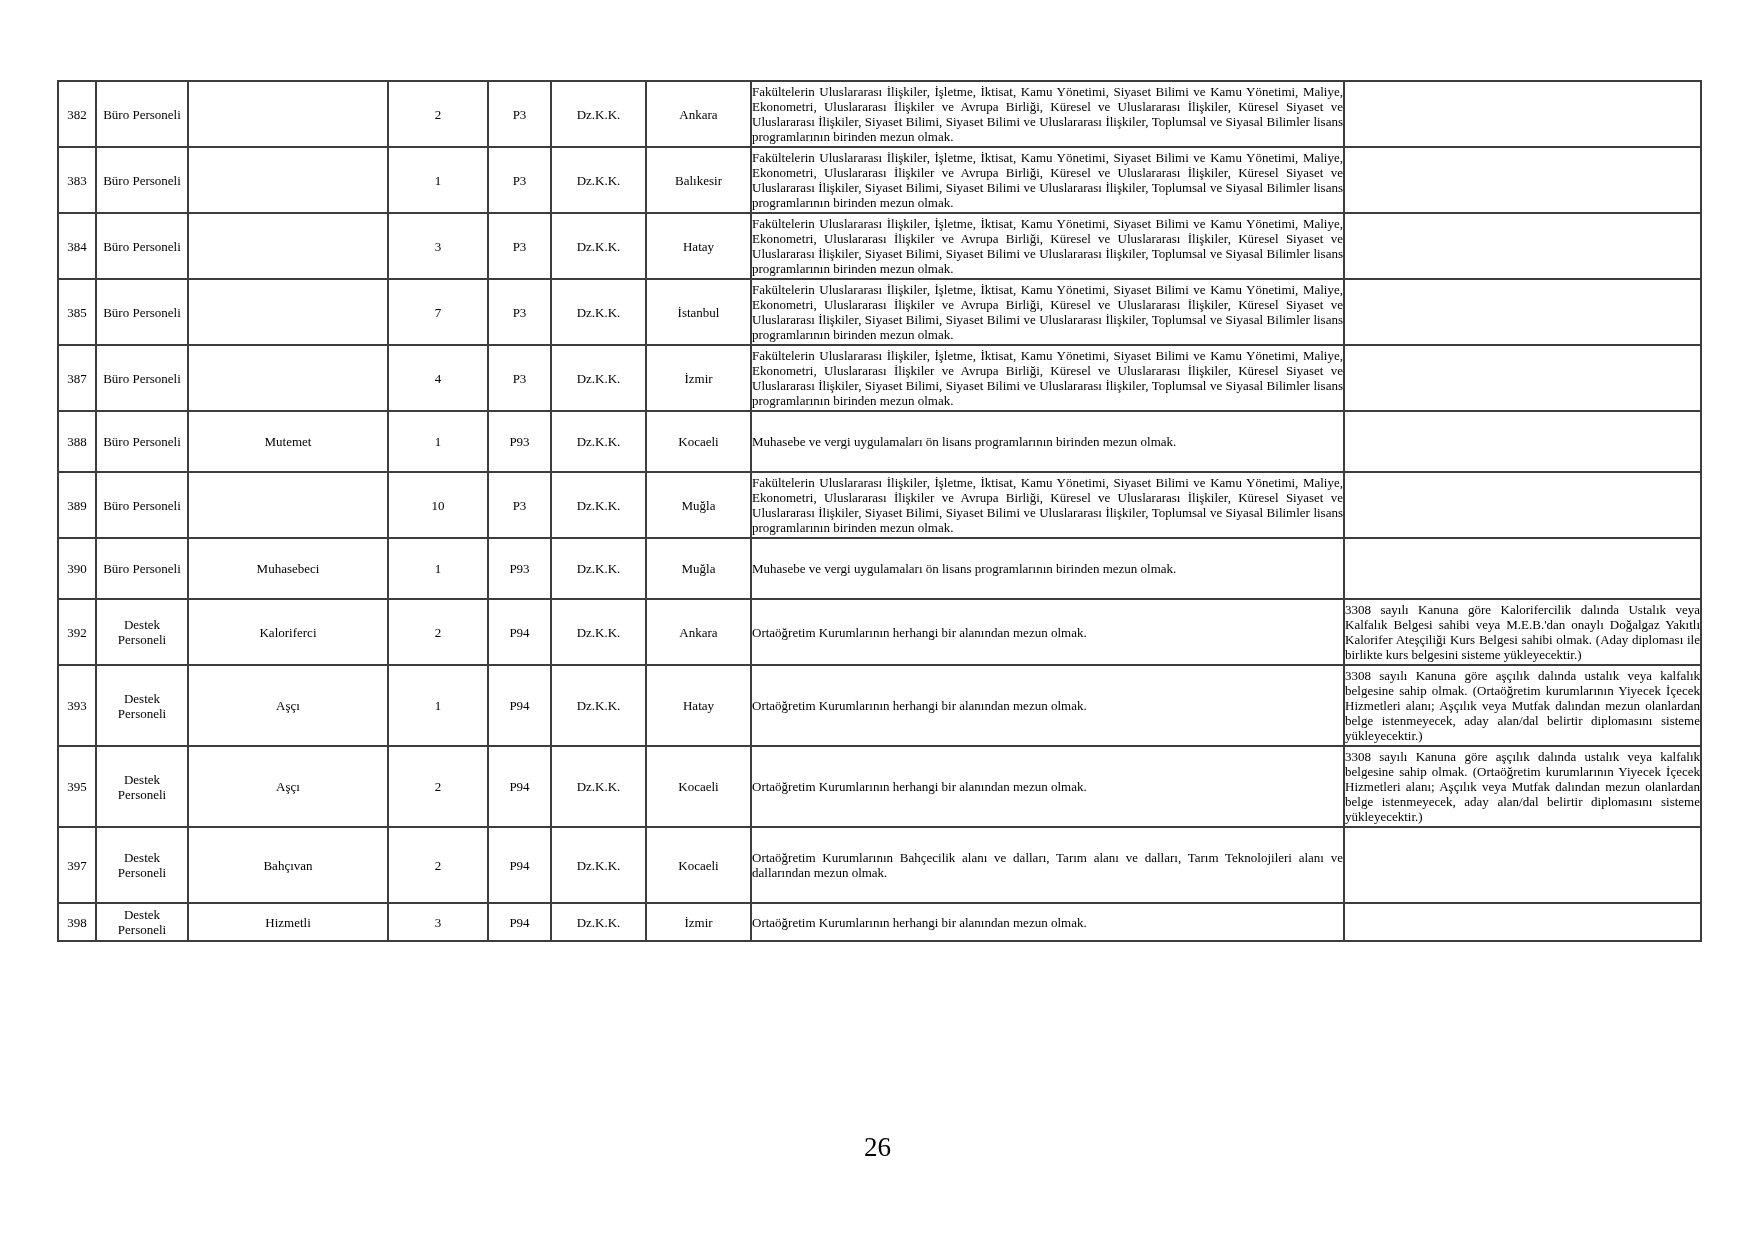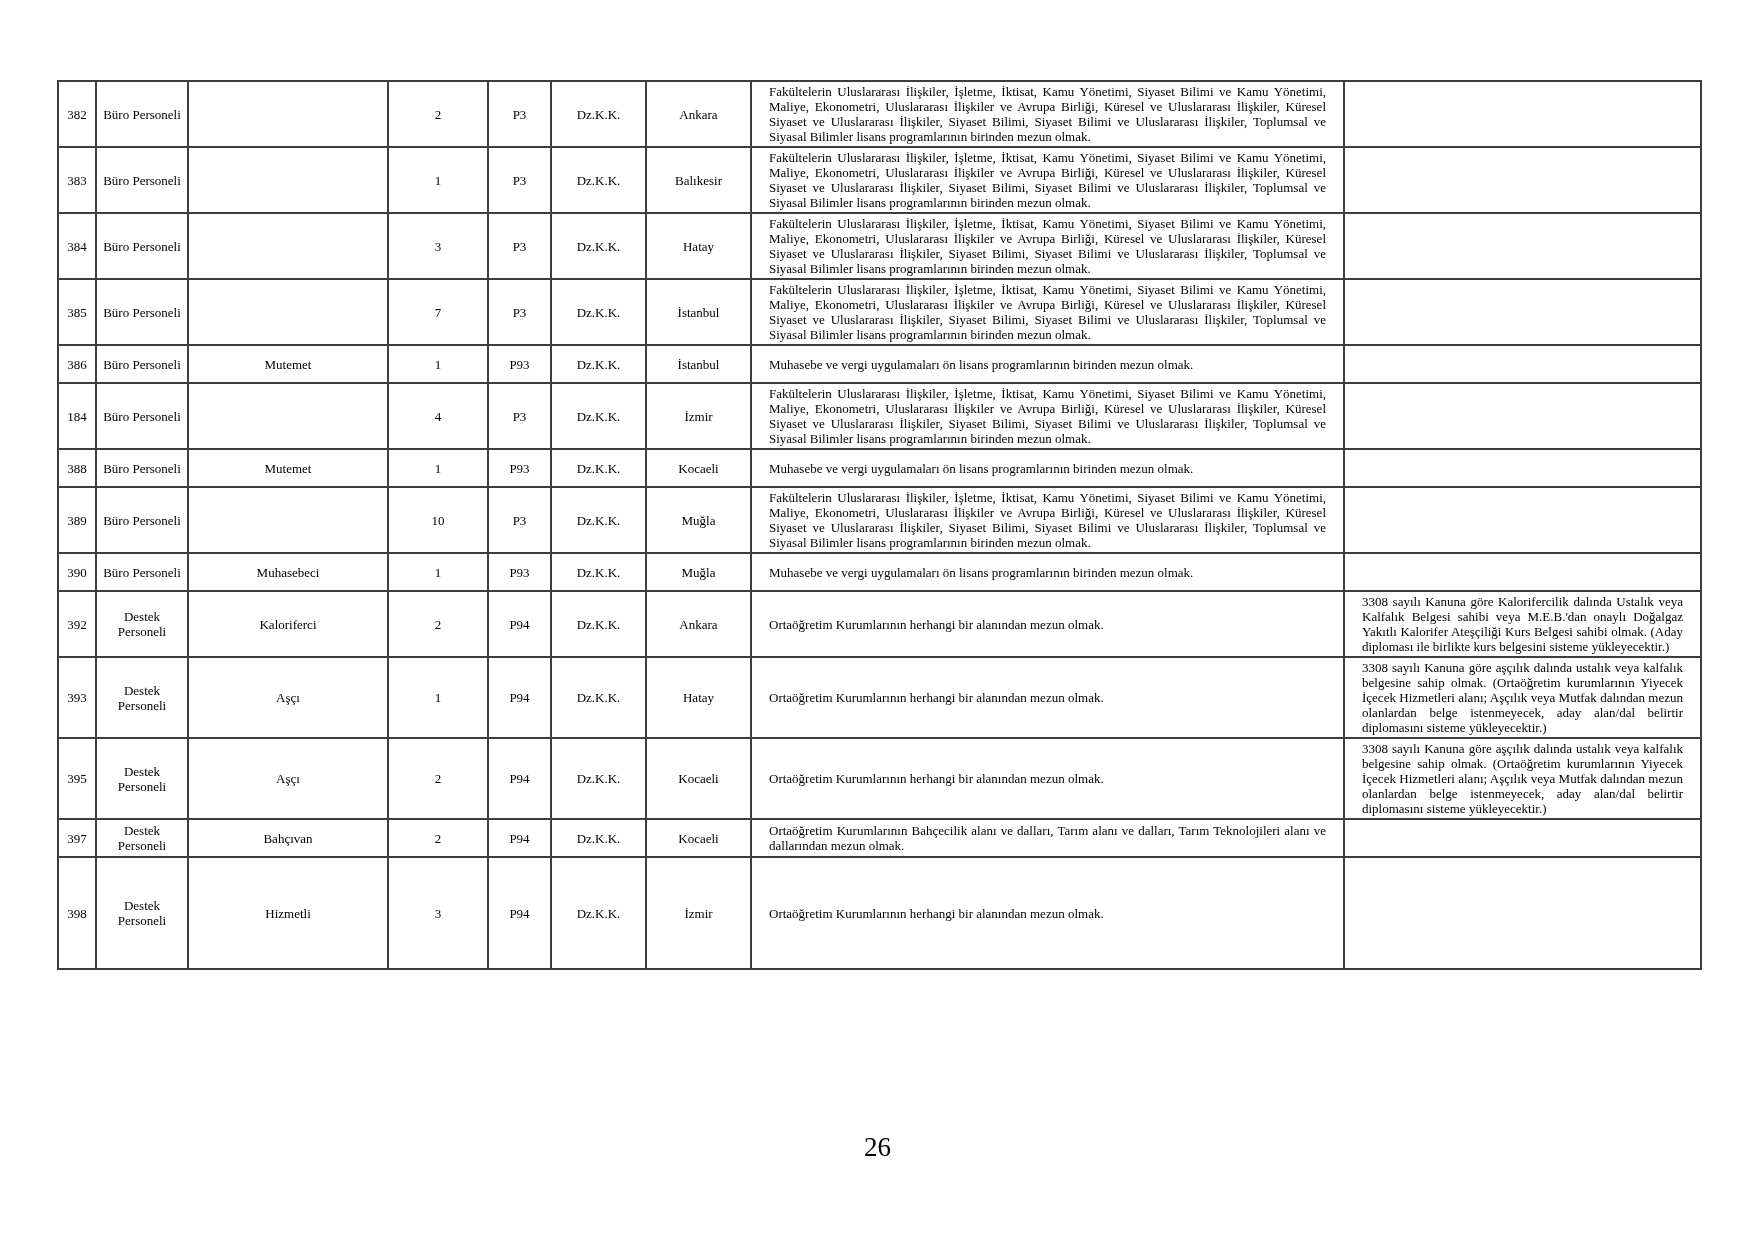--- a/index.html
+++ b/index.html
@@ -11,21 +11,21 @@
     position:absolute;left:57px;top:80px;width:1643px;
     border-collapse:collapse;table-layout:fixed;
   }
   .doc-table td{
     border:2px solid #3d3d3d;
     font-size:13px;line-height:15px;
     vertical-align:middle;text-align:center;
     padding:2px 3px;overflow:hidden;
   }
   .doc-table td.col-req,.doc-table td.col-note{
-    text-align:justify;padding:2px 17px;
+    text-align:justify;padding:2px 0;
   }
   
   #tbody tr:nth-child(-n+4){height:61px}
   #tbody tr:nth-child(6),#tbody tr:nth-child(8){height:61px}
   #tbody tr:nth-child(5),#tbody tr:nth-child(7),
   #tbody tr:nth-child(9),#tbody tr:nth-child(10),
   #tbody tr:nth-child(13),#tbody tr:nth-child(17){height:38px}
   #tbody tr:nth-child(11),#tbody tr:nth-child(12){height:76px}
   #tbody tr:nth-child(14){height:112px}
   #tbody tr:nth-child(15){height:29px}
@@ -89,32 +89,21 @@
         <td class="col-pos">Büro Personeli</td>
         <td class="col-sub"></td>
         <td class="col-cnt">7</td>
         <td class="col-code">P3</td>
         <td class="col-force">Dz.K.K.</td>
         <td class="col-city">İstanbul</td>
         <td class="col-req">Fakültelerin Uluslararası İlişkiler, İşletme, İktisat, Kamu Yönetimi, Siyaset Bilimi ve Kamu Yönetimi, Maliye, Ekonometri, Uluslararası İlişkiler ve Avrupa Birliği, Küresel ve Uluslararası İlişkiler, Küresel Siyaset ve Uluslararası İlişkiler, Siyaset Bilimi, Siyaset Bilimi ve Uluslararası İlişkiler, Toplumsal ve Siyasal Bilimler lisans programlarının birinden mezun olmak.</td>
         <td class="col-note"></td>
       </tr>
       <tr>
-        <td class="col-no">386</td>
-        <td class="col-pos">Büro Personeli</td>
-        <td class="col-sub">Mutemet</td>
-        <td class="col-cnt">1</td>
-        <td class="col-code">P93</td>
-        <td class="col-force">Dz.K.K.</td>
-        <td class="col-city">İstanbul</td>
-        <td class="col-req">Muhasebe ve vergi uygulamaları ön lisans programlarının birinden mezun olmak.</td>
-        <td class="col-note"></td>
-      </tr>
-      <tr>
-        <td class="col-no">184</td>
+        <td class="col-no">387</td>
         <td class="col-pos">Büro Personeli</td>
         <td class="col-sub"></td>
         <td class="col-cnt">4</td>
         <td class="col-code">P3</td>
         <td class="col-force">Dz.K.K.</td>
         <td class="col-city">İzmir</td>
         <td class="col-req">Fakültelerin Uluslararası İlişkiler, İşletme, İktisat, Kamu Yönetimi, Siyaset Bilimi ve Kamu Yönetimi, Maliye, Ekonometri, Uluslararası İlişkiler ve Avrupa Birliği, Küresel ve Uluslararası İlişkiler, Küresel Siyaset ve Uluslararası İlişkiler, Siyaset Bilimi, Siyaset Bilimi ve Uluslararası İlişkiler, Toplumsal ve Siyasal Bilimler lisans programlarının birinden mezun olmak.</td>
         <td class="col-note"></td>
       </tr>
       <tr>

